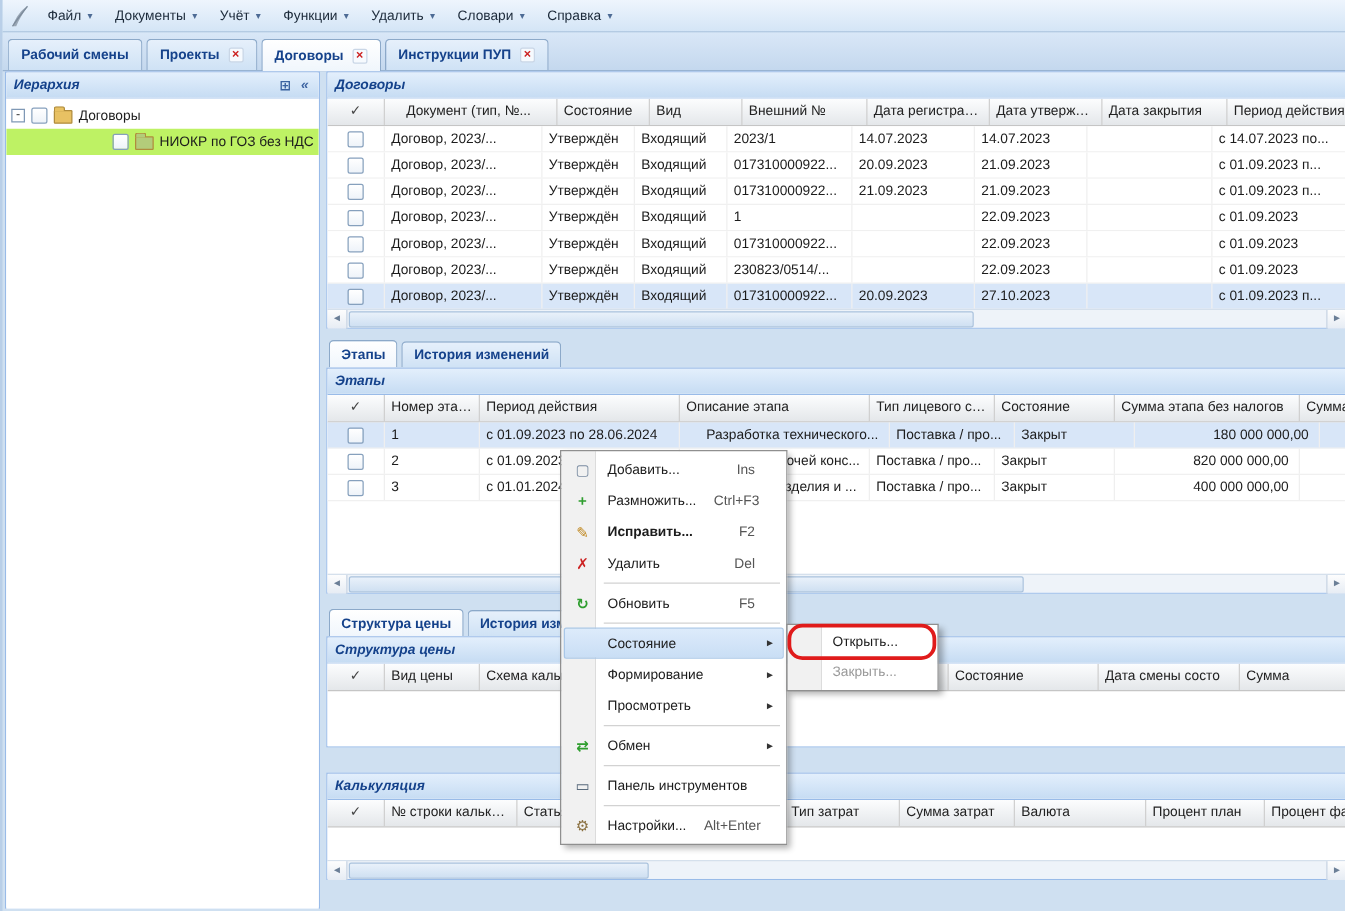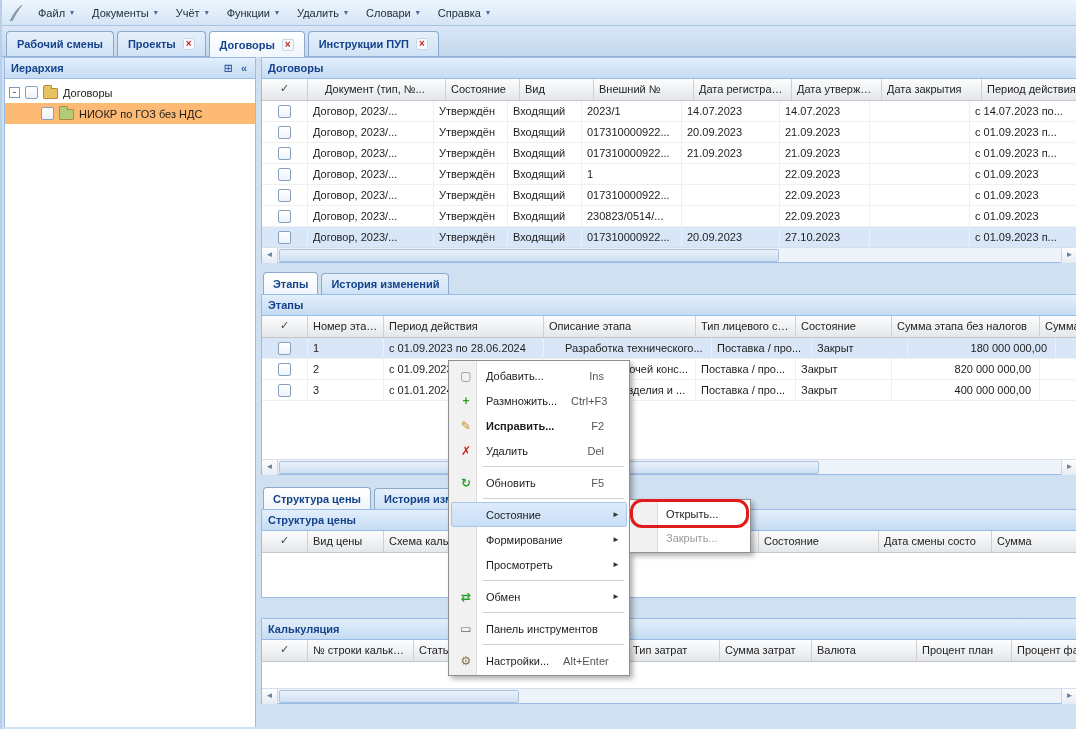--- a/index.html
+++ b/index.html
@@ -18,21 +18,21 @@
   .tabstrip{position:absolute;left:0;top:26px;width:1076px;height:31px;display:flex;align-items:flex-end;
     padding:0 0 0 4px;gap:3px;background:linear-gradient(#d9e7f7,#c4d8ee);border-bottom:1px solid #98b3d2;}
   .tab{display:flex;align-items:center;gap:7px;height:25px;padding:0 10px;border:1px solid #8ca9c9;border-bottom:none;
     border-radius:4px 4px 0 0;background:linear-gradient(#e6f0fb,#cfe2f5);color:#15428b;font-weight:bold;cursor:default;}
   .tab.active{background:linear-gradient(#ffffff,#f0f6fc);margin-bottom:-1px;height:26px;}
   .tclose{color:#cc2222;font-weight:bold;font-size:10px;border:1px solid #c9d6e6;background:#f6fafe;padding:0 2px;line-height:10px;border-radius:2px;}
 
   
   .panel{position:absolute;background:#fff;border:1px solid #99bbe8;}
   .panel-header{height:21px;background:linear-gradient(#e3effc,#c6dcf3);border-bottom:1px solid #99bbe8;
-    color:#15428b;font-weight:bold;display:flex;align-items:center;padding:0 6px;border-radius:2px 2px 0 0;}
+    color:#15428b;font-weight:bold;display:flex;align-items:center;padding:0 6px;border-radius:2px 2px 0 0;font-style:italic;}
   .ph-tools{margin-left:auto;display:flex;gap:4px;align-items:center;}
   .ph-btn{color:#3b62a0;font-size:11px;padding:0 2px;cursor:default;}
 
   .hier{left:2px;top:57px;width:252px;height:670px;}
   .contracts{left:259px;top:57px;width:817px;height:206px;}
   .stages{left:259px;top:294px;width:817px;height:181px;}
   .price{left:259px;top:509px;width:817px;height:89px;}
   .calc{left:259px;top:618px;width:817px;height:86px;}
 
   .tabstrip2{position:absolute;height:22px;display:flex;align-items:flex-end;gap:3px;}
@@ -57,21 +57,21 @@
   
   .hscroll{position:absolute;left:0;right:0;bottom:0;height:15px;background:#eef3f9;border-top:1px solid #d5e0ec;display:flex;align-items:center;}
   .sbtn{flex:none;width:16px;height:15px;font-size:8px;line-height:14px;text-align:center;color:#6b7f97;
     background:linear-gradient(#fdfdfd,#e6ecf4);border-right:1px solid #c9d5e3;cursor:default;}
   .sbtn.right{margin-left:auto;border-left:1px solid #c9d5e3;border-right:none;}
   .sthumb{flex:none;height:13px;margin:0 0 0 1px;background:linear-gradient(#e9f1fa,#cfe0f2);border:1px solid #a9c2dd;border-radius:2px;}
 
   
   .tree{background:#fff;height:648px;overflow:hidden;padding-top:3px;}
   .tnode{display:flex;align-items:center;gap:5px;height:21px;padding-right:4px;cursor:default;}
-  .tnode.selected{background:#fdba74;}
+  .tnode.selected{background:#bef264;justify-content:flex-end;}
   .expander{flex:none;width:11px;height:11px;border:1px solid #7f98b5;background:#fff;color:#333;
     font-size:10px;line-height:8px;text-align:center;}
   .expspace{flex:none;width:11px;height:11px;}
   .tcheckbox{flex:none;width:13px;height:13px;border:1px solid #86a0bd;border-radius:2px;background:linear-gradient(#ffffff,#eef3f9);}
   .folder{flex:none;position:relative;width:15px;height:11px;background:var(--fc,#edc15e);border:1px solid #b08c3c;border-radius:1px;margin-top:2px;}
   .folder::before{content:"";position:absolute;top:-4px;left:-1px;width:7px;height:3px;background:var(--fc,#edc15e);
     border:1px solid #b08c3c;border-bottom:none;border-radius:2px 2px 0 0;}
   .tlabel2{color:#1c1c1c;}
 
   

